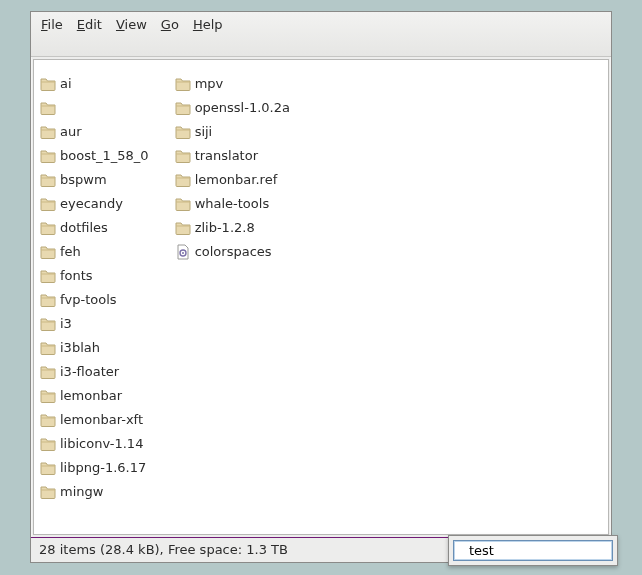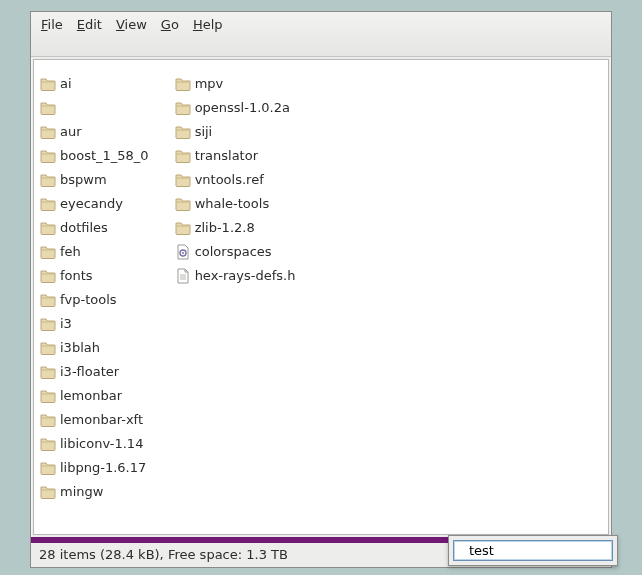--- a/index.html
+++ b/index.html
@@ -62,21 +62,21 @@
     white-space: nowrap;
     padding-right: 8px;
   }
   .icon {
     width: 16px;
     height: 16px;
     flex: 0 0 16px;
   }
   .statusbar {
     padding: 4px 8px 5px 8px;
-    border-top: 6px solid #701a75;
+    border-top: 1px solid #701a75;
     background: #ededec;
     font-size: 13px;
   }
   .search-pop {
     position: absolute;
     left: 448px;
     top: 535px;
     width: 160px;
     background: #ededec;
     border: 1px solid #8a8a88;
@@ -238,45 +238,39 @@
         <div class="item">
           <svg viewBox="0 0 16 16" class="icon">
             <use href="#ico-folder"></use>
           </svg>
           <span>translator</span>
         </div>
         <div class="item">
           <svg viewBox="0 0 16 16" class="icon">
             <use href="#ico-folder"></use>
           </svg>
-          <span>vntools.ref</span>
+          <span>lemonbar.ref</span>
         </div>
         <div class="item">
           <svg viewBox="0 0 16 16" class="icon">
             <use href="#ico-folder"></use>
           </svg>
           <span>whale-tools</span>
         </div>
         <div class="item">
           <svg viewBox="0 0 16 16" class="icon">
             <use href="#ico-folder"></use>
           </svg>
           <span>zlib-1.2.8</span>
         </div>
         <div class="item">
           <svg viewBox="0 0 16 16" class="icon">
             <use href="#ico-config"></use>
           </svg>
           <span>colorspaces</span>
-        </div>
-        <div class="item">
-          <svg viewBox="0 0 16 16" class="icon">
-            <use href="#ico-file"></use>
-          </svg>
-          <span>hex-rays-defs.h</span>
         </div>
       </div>
   </div>
 
   <div class="statusbar">
     <span>28 items (28.4 kB), Free space: 1.3 TB</span>
   </div>
 </div>
 
 <div class="search-pop">

